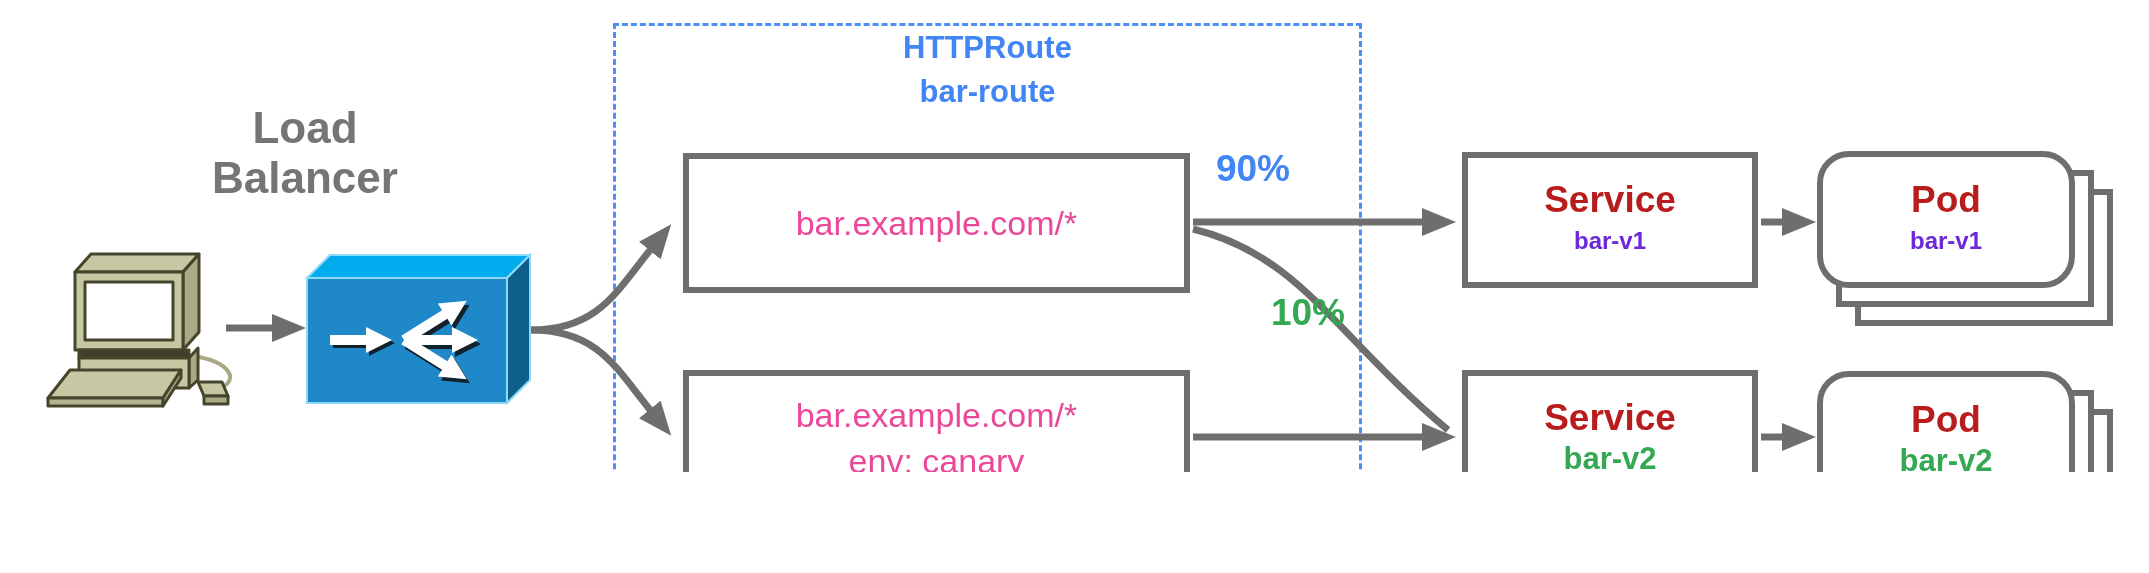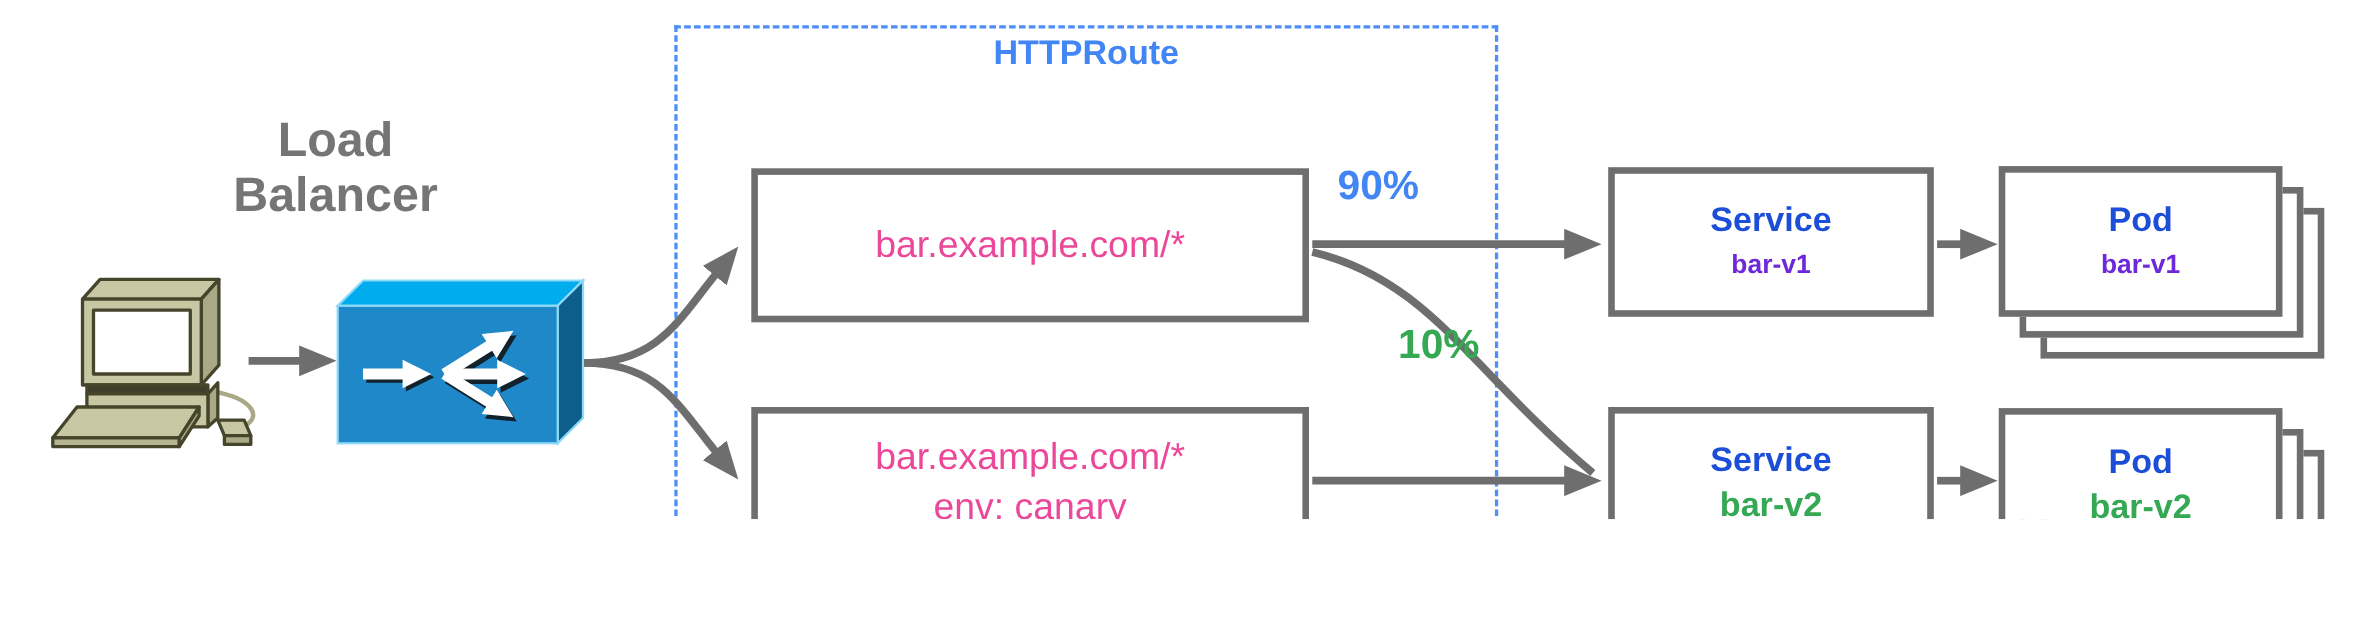--- a/index.html
+++ b/index.html
@@ -7,21 +7,21 @@
     position:relative;width:2149px;height:472px;background:#ffffff;
     font-family:"Liberation Sans", sans-serif;overflow:hidden;
   }
   #wires{position:absolute;left:0;top:0;z-index:1;}
   .node{
     position:absolute;background:#fff;border:6px solid #6E6E6E;
     box-sizing:border-box;display:flex;flex-direction:column;
     align-items:center;justify-content:center;text-align:center;z-index:2;
   }
   .route-line{font-size:34px;font-weight:500;color:#ec4899;line-height:46px;}
-  .kind-label{font-size:31px;font-weight:bold;color:#1d4ed8;line-height:41px;}
+  .kind-label{font-size:37px;font-weight:bold;color:#b91c1c;line-height:41px;}
   .name-blue{font-size:24px;font-weight:bold;color:#6d28d9;line-height:41px;}
   .name-green{font-size:31px;font-weight:bold;color:#34A853;line-height:41px;text-align:right;}
   #route1{left:683px;top:153px;width:507px;height:140px;}
   #route2{left:683px;top:370px;width:507px;height:135px;}
   #service1{left:1462px;top:152px;width:296px;height:136px;}
   #service2{left:1462px;top:370px;width:296px;height:135px;}
   .dashed-group{
     position:absolute;left:613px;top:23px;width:749px;height:527px;
     border:3px dashed #4E8FF7;box-sizing:border-box;z-index:0;
   }
@@ -41,21 +41,21 @@
   #pod1{left:1817px;top:151px;}
   #pod2{left:1817px;top:371px;}
   .pod-card{
     position:absolute;width:258px;height:137px;background:#fff;
     border:6px solid #6E6E6E;box-sizing:border-box;
   }
   .pod-card.c3{left:38px;top:38px;}
   .pod-card.c2{left:19px;top:19px;}
   .pod-card.front{
     left:0;top:0;display:flex;flex-direction:column;
-    align-items:center;justify-content:center;text-align:center;
+    align-items:center;justify-content:center;text-align:center;border-radius:32px;
   }
 </style>
 </head>
 <body>
 
 <div id="canvas">
 
   <svg id="wires" width="2149" height="573" viewBox="0 0 2149 573">
     <defs>
       <marker id="ah" markerUnits="userSpaceOnUse" markerWidth="34" markerHeight="28" refX="2" refY="14" orient="auto">
@@ -114,20 +114,21 @@
       <path d="M 1193,437 L 1424,437" marker-end="url(#ah)"></path>
       <path d="M 1193,229 C 1300,255 1335,335 1448,430"></path>
       <path d="M 1761,222 L 1784,222" marker-end="url(#ah)"></path>
       <path d="M 1761,437 L 1784,437" marker-end="url(#ah)"></path>
     </g>
   </svg>
 
   <div class="dashed-group"></div>
   <div class="group-title">
     <span>HTTPRoute</span>
+    <span>bar-route</span>
   </div>
 
   <div id="lb-label">Load Balancer</div>
   <div id="pct90" class="pct">90%</div>
   <div id="pct10" class="pct">10%</div>
 
   <div id="route1" class="node">
     <span class="route-line">bar.example.com/*</span>
   </div>
   <div id="route2" class="node">

